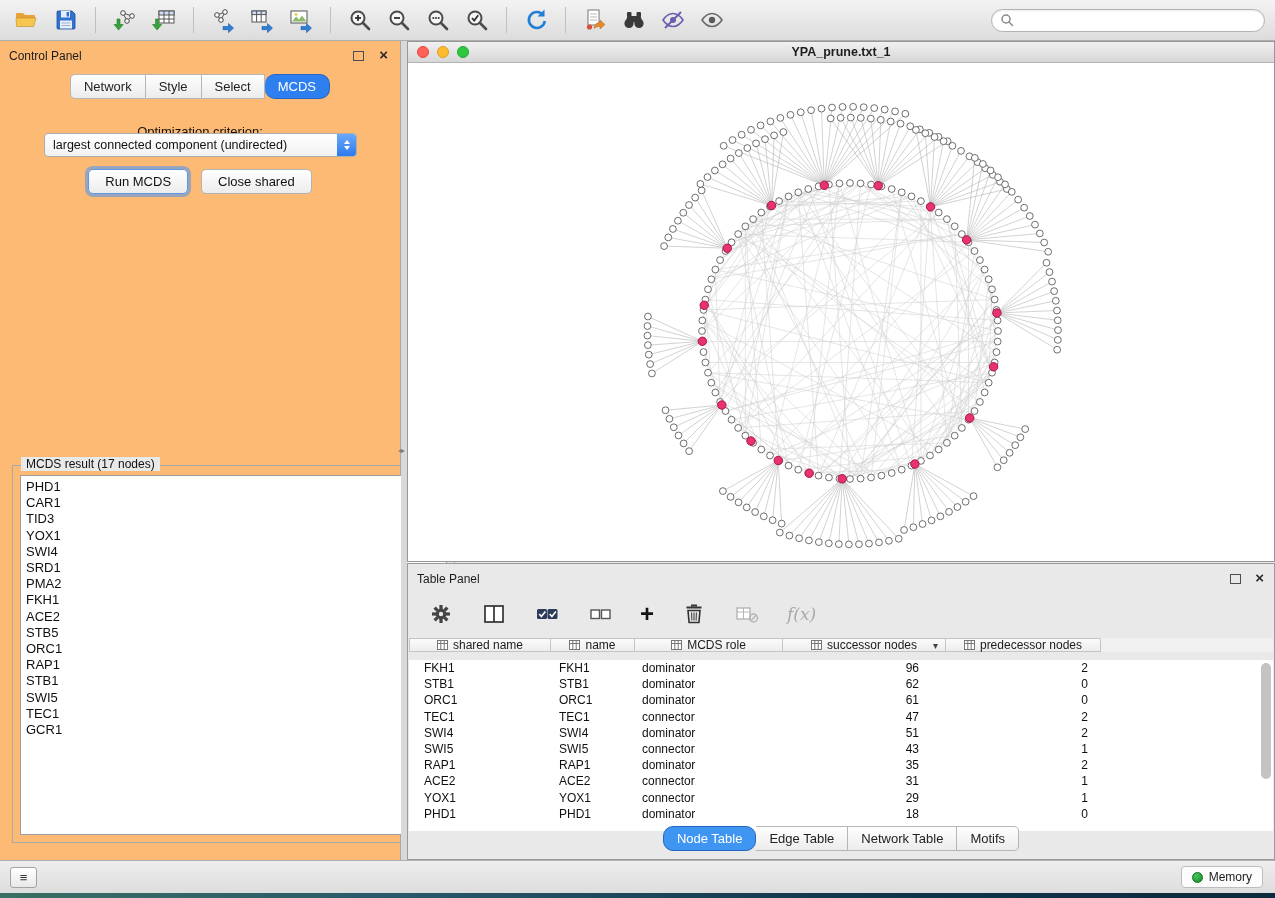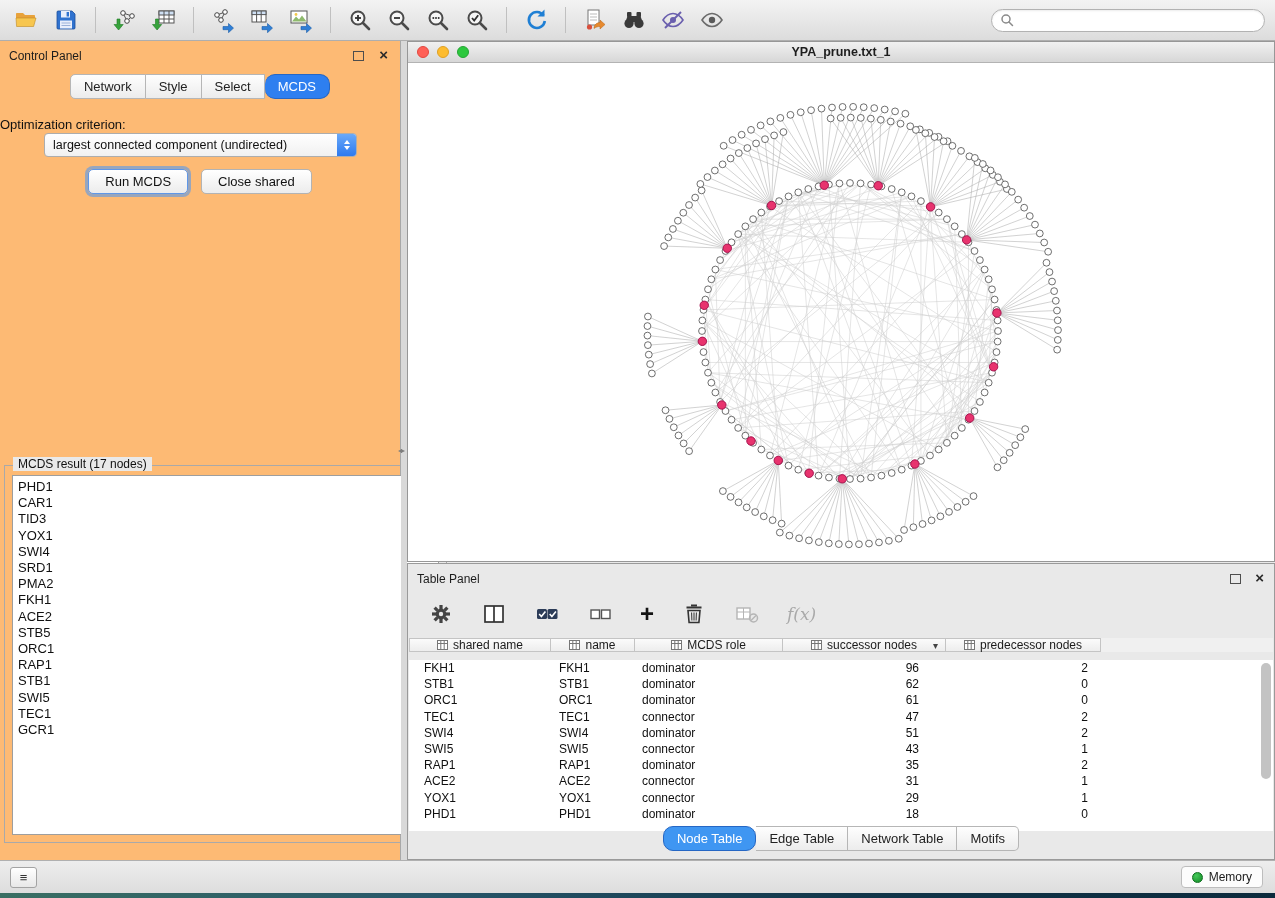--- a/index.html
+++ b/index.html
@@ -26,35 +26,35 @@
   .control-panel .float-btn { right:36px; }
   .control-panel .close-btn { right:12px; }
 
   .cp-tabs { position:absolute; top:33px; left:0; right:0; display:flex; justify-content:center; }
   .seg-tab { padding:4px 13px; font-size:13px; color:#222; background:linear-gradient(#fefefe,#ececec);
     border:1px solid #b6b6b6; border-left:none; }
   .seg-tab:first-child { border-left:1px solid #b6b6b6; border-radius:5px 0 0 5px; }
   .seg-tab:last-child { border-radius:0 5px 5px 0; }
   .seg-tab.active { background:#2e7ff0; color:#fff; border-color:#2667c4; border-radius:10px; }
 
-  .opt-label { position:absolute; top:76px; left:0; right:0; font-size:13px; color:#111; }
+  .opt-label { position:absolute; top:83px; left:0; right:0; text-align:center; font-size:13px; color:#111; }
   .mac-select { position:absolute; top:92px; left:44px; width:313px; height:24px; border:1px solid #adadad;
     border-radius:4px; background:linear-gradient(#ffffff,#f1f1f1); display:flex; align-items:center; }
   .mac-select .sel-text { flex:1; font-size:12.5px; color:#111; padding-left:8px; white-space:nowrap; overflow:hidden; }
   .mac-select .stepper { width:19px; height:22px; border-radius:0 3px 3px 0;
     background:linear-gradient(#6aa9f8,#2d7af0); display:flex; flex-direction:column; align-items:center; justify-content:center; gap:2px; }
   .tri-up { width:0; height:0; border-left:3.5px solid transparent; border-right:3.5px solid transparent; border-bottom:4.5px solid #fff; }
   .tri-down { width:0; height:0; border-left:3.5px solid transparent; border-right:3.5px solid transparent; border-top:4.5px solid #fff; }
 
   .btn-row { position:absolute; top:128px; left:0; right:0; display:flex; justify-content:center; gap:13px; }
   .push-btn { padding:4px 16px; font-size:13px; color:#111; background:linear-gradient(#ffffff,#ececec);
     border:1px solid #b3b3b3; border-radius:5px; }
   .push-btn.focused { box-shadow:0 0 0 3px rgba(70,150,250,.55); border-color:#5f97e8; }
 
-  .fieldset { position:absolute; top:424px; left:4px; width:443px; height:378px; border:1px solid #a9a9a9; }
+  .fieldset { position:absolute; top:424px; left:12px; width:443px; height:378px; border:1px solid #a9a9a9; }
   .fieldset .legend { position:absolute; top:-9px; left:8px; background:#e9e9e9; padding:0 5px; font-size:12px; color:#111; }
   .mcds-list { position:absolute; left:7px; right:7px; top:9px; bottom:7px; background:#fff;
     border:1px solid #9e9e9e; overflow:hidden; padding:3px 5px; }
   .mcds-item { font-size:13px; line-height:16.2px; color:#101010; }
 
   
   .splitter { position:absolute; left:401px; top:41px; width:6px; height:822px; background:#d9d9d9; }
   .split-handle { position:absolute; top:405px; left:-3px; font-size:8px; color:#7d7d7d; letter-spacing:-1px; }
 
   

